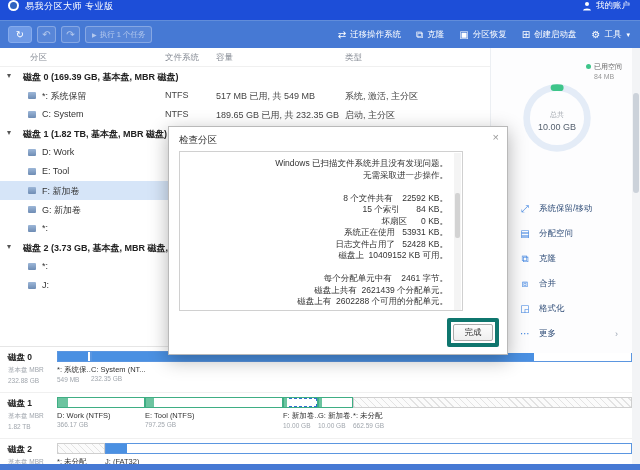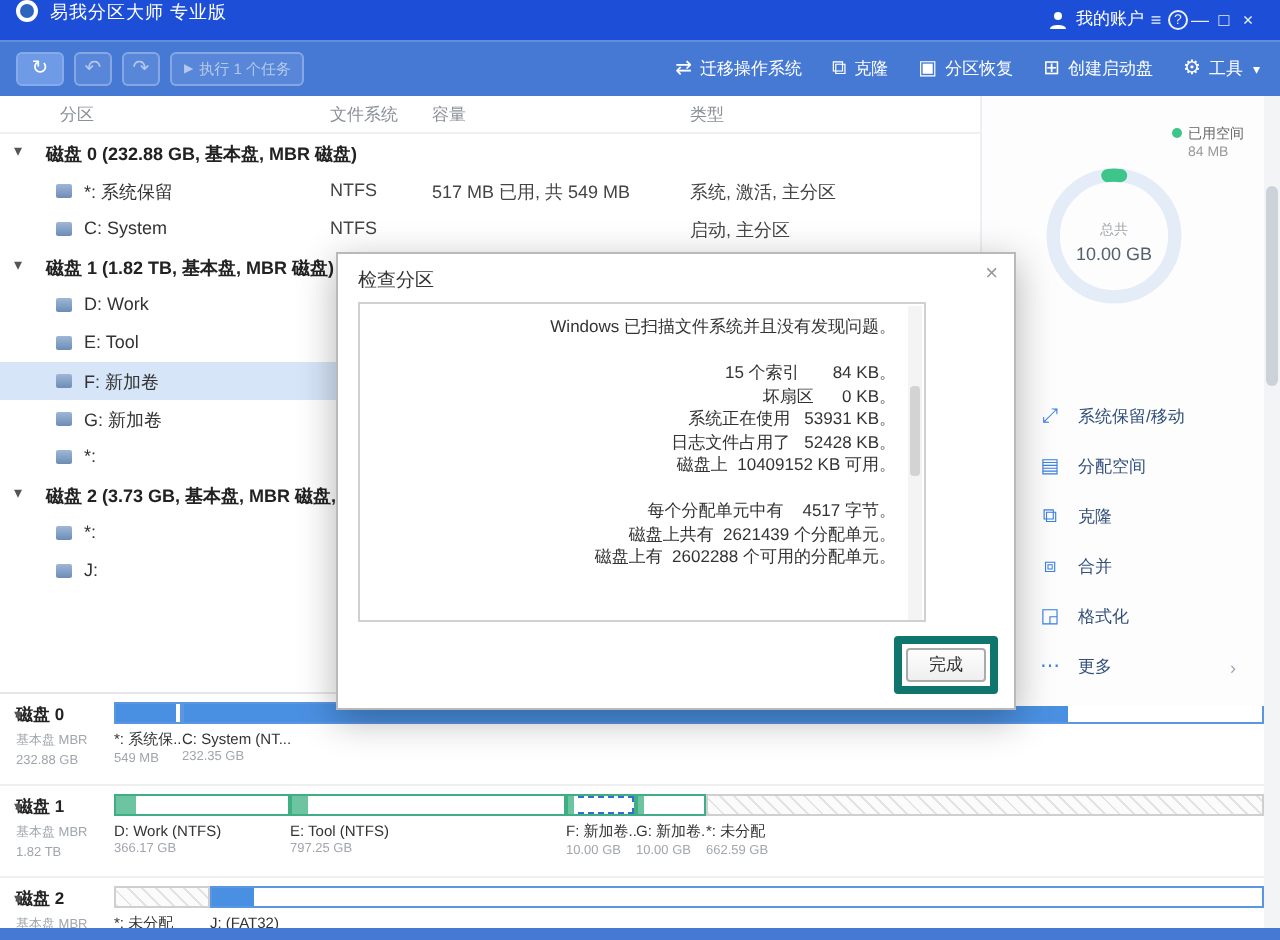--- a/index.html
+++ b/index.html
@@ -7,21 +7,21 @@
   .window { position:relative; width:640px; height:470px; background:#fff; overflow:hidden;
             font-size:9px; color:#333; }
 
   
   .titlebar { position:absolute; left:0; top:0; width:640px; height:20px; background:#1d4ed8;
               display:flex; color:#fff; }
   .logo { width:11px; height:11px; border-radius:50%; background:#fff; margin:0 6px 0 8px; position:relative; }
   .logo::after { content:""; position:absolute; left:2px; top:2px; width:7px; height:7px; border-radius:50%;
                  background:#2f63c0; }
   .apptitle { font-size:9px; letter-spacing:.5px; }
-  .tb-right { margin-left:auto; display:flex; align-items:center; gap:0; padding-right:10px; }
+  .tb-right { margin-left:auto; display:flex; align-items:center; gap:20px; padding-right:10px;flex-direction:column; }
   .account { display:flex; align-items:center; gap:4px; font-size:8.5px; }
   .person { width:10px; height:10px; }
   .tb-ico { font-size:9px; color:#eaf0fc; width:12px; text-align:center; cursor:default; }
   .help-circle { border:1px solid #eaf0fc; border-radius:50%; width:10px; height:10px; line-height:9px;
                  font-size:7px; }
 
   
   .toolbar { position:absolute; left:0; top:20px; width:640px; height:28px; background:#4679d4;
              border-top:1px solid rgba(255,255,255,.15); display:flex; align-items:center; color:#fff; }
   .tool-left { display:flex; align-items:center; gap:5px; padding-left:8px; }
@@ -179,33 +179,34 @@
   <div class="content">
     <div class="cols-header" id="cols-header">
         <span style="left: 30px;">分区</span>
         <span style="left: 165px;">文件系统</span>
         <span style="left: 216px;">容量</span>
         <span style="left: 345px;">类型</span>
       </div>
     <div class="tree" id="tree">
         <div class="trow disk">
           <span class="exp">▾</span>
-          <span class="lbl">磁盘 0 (232.88 GB, 基本盘, MBR 磁盘)</span>
+          <span class="lbl">磁盘 0 (169.39 GB, 基本盘, MBR 磁盘)</span>
         </div>
         <div class="trow part">
           <span class="pico"></span>
           <span class="lbl">*: 系统保留</span>
           <span class="fs">NTFS</span>
           <span class="cap">517 MB 已用, 共 549 MB</span>
           <span class="typ">系统, 激活, 主分区</span>
         </div>
         <div class="trow part">
           <span class="pico"></span>
           <span class="lbl">C: System</span>
           <span class="fs">NTFS</span>
+          <span class="cap">189.65 GB 已用, 共 232.35 GB</span>
           <span class="typ">启动, 主分区</span>
         </div>
         <div class="trow disk">
           <span class="exp">▾</span>
           <span class="lbl">磁盘 1 (1.82 TB, 基本盘, MBR 磁盘)</span>
         </div>
         <div class="trow part">
           <span class="pico"></span>
           <span class="lbl">D: Work</span>
         </div>
@@ -378,28 +379,30 @@
     <div class="vthumb"></div>
   </div>
   <div class="footer"></div>
 
   <div class="dialog">
     <div class="dlg-title">检查分区</div>
     <div class="dlg-close">×</div>
     <div class="dlg-box">
       <div class="dlg-lines" id="dlg-lines">
           <div class="dlg-line">Windows 已扫描文件系统并且没有发现问题。</div>
+          <div class="dlg-line">无需采取进一步操作。</div>
           <div class="dlg-line"></div>
+          <div class="dlg-line">8 个文件共有    22592 KB。</div>
           <div class="dlg-line">15 个索引       84 KB。</div>
           <div class="dlg-line">坏扇区      0 KB。</div>
           <div class="dlg-line">系统正在使用   53931 KB。</div>
           <div class="dlg-line">日志文件占用了   52428 KB。</div>
           <div class="dlg-line">磁盘上  10409152 KB 可用。</div>
           <div class="dlg-line"></div>
-          <div class="dlg-line">每个分配单元中有    4517 字节。</div>
+          <div class="dlg-line">每个分配单元中有    2461 字节。</div>
           <div class="dlg-line">磁盘上共有  2621439 个分配单元。</div>
           <div class="dlg-line">磁盘上有  2602288 个可用的分配单元。</div>
         </div>
       <div class="dlg-scroll">
         <div class="dlg-thumb"></div>
       </div>
     </div>
     <div class="done-wrap">
       <button class="done-btn">完成</button>
     </div>

